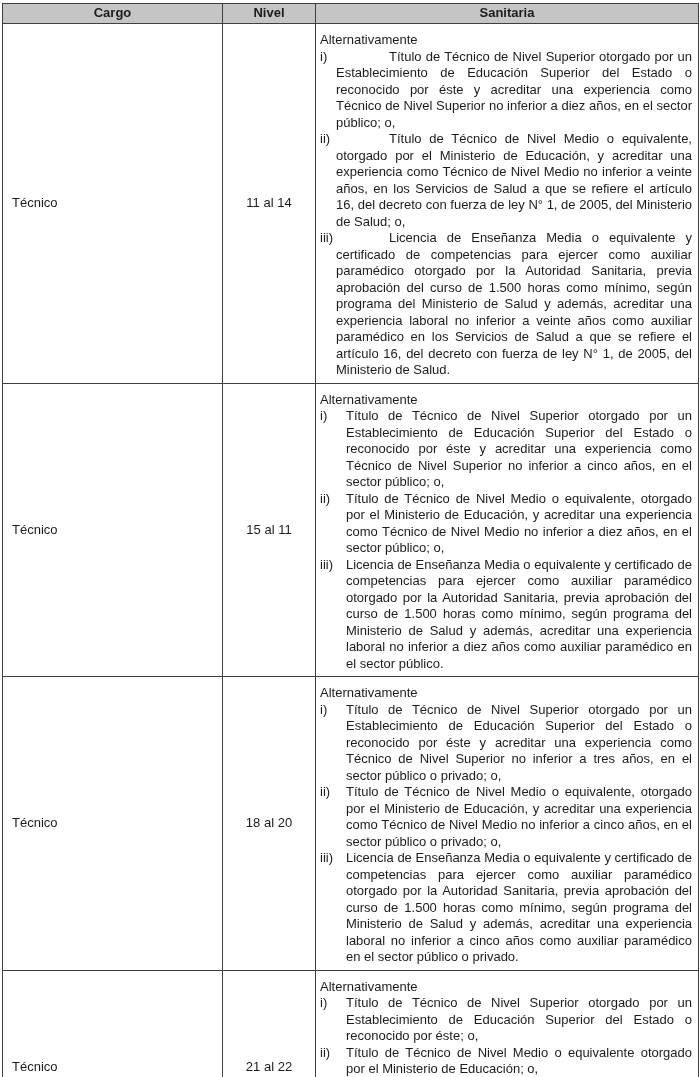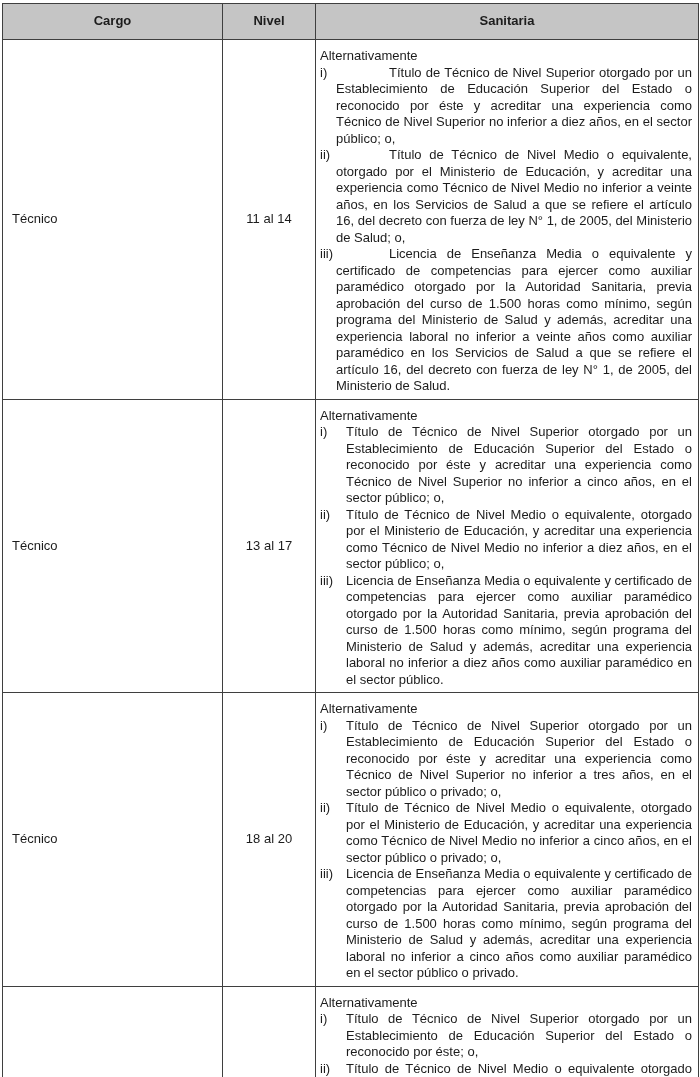--- a/index.html
+++ b/index.html
@@ -33,21 +33,21 @@
   table.doc-table td {
     border: 1px solid #3f3f3f;
     box-sizing: border-box;
     overflow: hidden;
   }
   th.hdr {
     background: #c5c5c5;
     font-weight: bold;
     text-align: center;
     vertical-align: middle;
-    height: 36px;
+    height: 20px;
     padding: 1px 2px;
     font-size: 13px;
   }
   td.cargo-cell {
     vertical-align: middle;
     text-align: left;
     padding: 2px 4px 2px 9px;
   }
   td.grado-cell {
     vertical-align: middle;
@@ -110,21 +110,21 @@
         <td class="req-cell">
           <div class="req-intro">Alternativamente</div>
           <div class="req-item tabbed"><span class="marker">i)</span><span>Título de Técnico de Nivel Superior otorgado por un Establecimiento de Educación Superior del Estado o reconocido por éste y acreditar una experiencia como Técnico de Nivel Superior no inferior a diez años, en el sector público; o,</span></div>
           <div class="req-item tabbed"><span class="marker">ii)</span><span>Título de Técnico de Nivel Medio o equivalente, otorgado por el Ministerio de Educación, y acreditar una experiencia como Técnico de Nivel Medio no inferior a veinte años, en los Servicios de Salud a que se refiere el artículo 16, del decreto con fuerza de ley N° 1, de 2005, del Ministerio de Salud; o,</span></div>
           <div class="req-item tabbed"><span class="marker">iii)</span><span>Licencia de Enseñanza Media o equivalente y certificado de competencias para ejercer como auxiliar paramédico otorgado por la Autoridad Sanitaria, previa aprobación del curso de 1.500 horas como mínimo, según programa del Ministerio de Salud y además, acreditar una experiencia laboral no inferior a veinte años como auxiliar paramédico en los Servicios de Salud a que se refiere el artículo 16, del decreto con fuerza de ley N° 1, de 2005, del Ministerio de Salud.</span></div>
         </td>
       </tr>
 
       <tr style="height:264px;">
         <td class="cargo-cell">Técnico</td>
-        <td class="grado-cell">13 al 17</td>
+        <td class="grado-cell">15 al 11</td>
         <td class="req-cell">
           <div class="req-intro">Alternativamente</div>
           <div class="req-item hang"><span class="marker">i)</span><span>Título de Técnico de Nivel Superior otorgado por un Establecimiento de Educación Superior del Estado o reconocido por éste y acreditar una experiencia como Técnico de Nivel Superior no inferior a cinco años, en el sector público; o,</span></div>
           <div class="req-item hang"><span class="marker">ii)</span><span>Título de Técnico de Nivel Medio o equivalente, otorgado por el Ministerio de Educación, y acreditar una experiencia como Técnico de Nivel Medio no inferior a diez años, en el sector público; o,</span></div>
           <div class="req-item hang"><span class="marker">iii)</span><span>Licencia de Enseñanza Media o equivalente y certificado de competencias para ejercer como auxiliar paramédico otorgado por la Autoridad Sanitaria, previa aprobación del curso de 1.500 horas como mínimo, según programa del Ministerio de Salud y además, acreditar una experiencia laboral no inferior a diez años como auxiliar paramédico en el sector público.</span></div>
         </td>
       </tr>
 
       <tr style="height:259px;">
         <td class="cargo-cell">Técnico</td>

